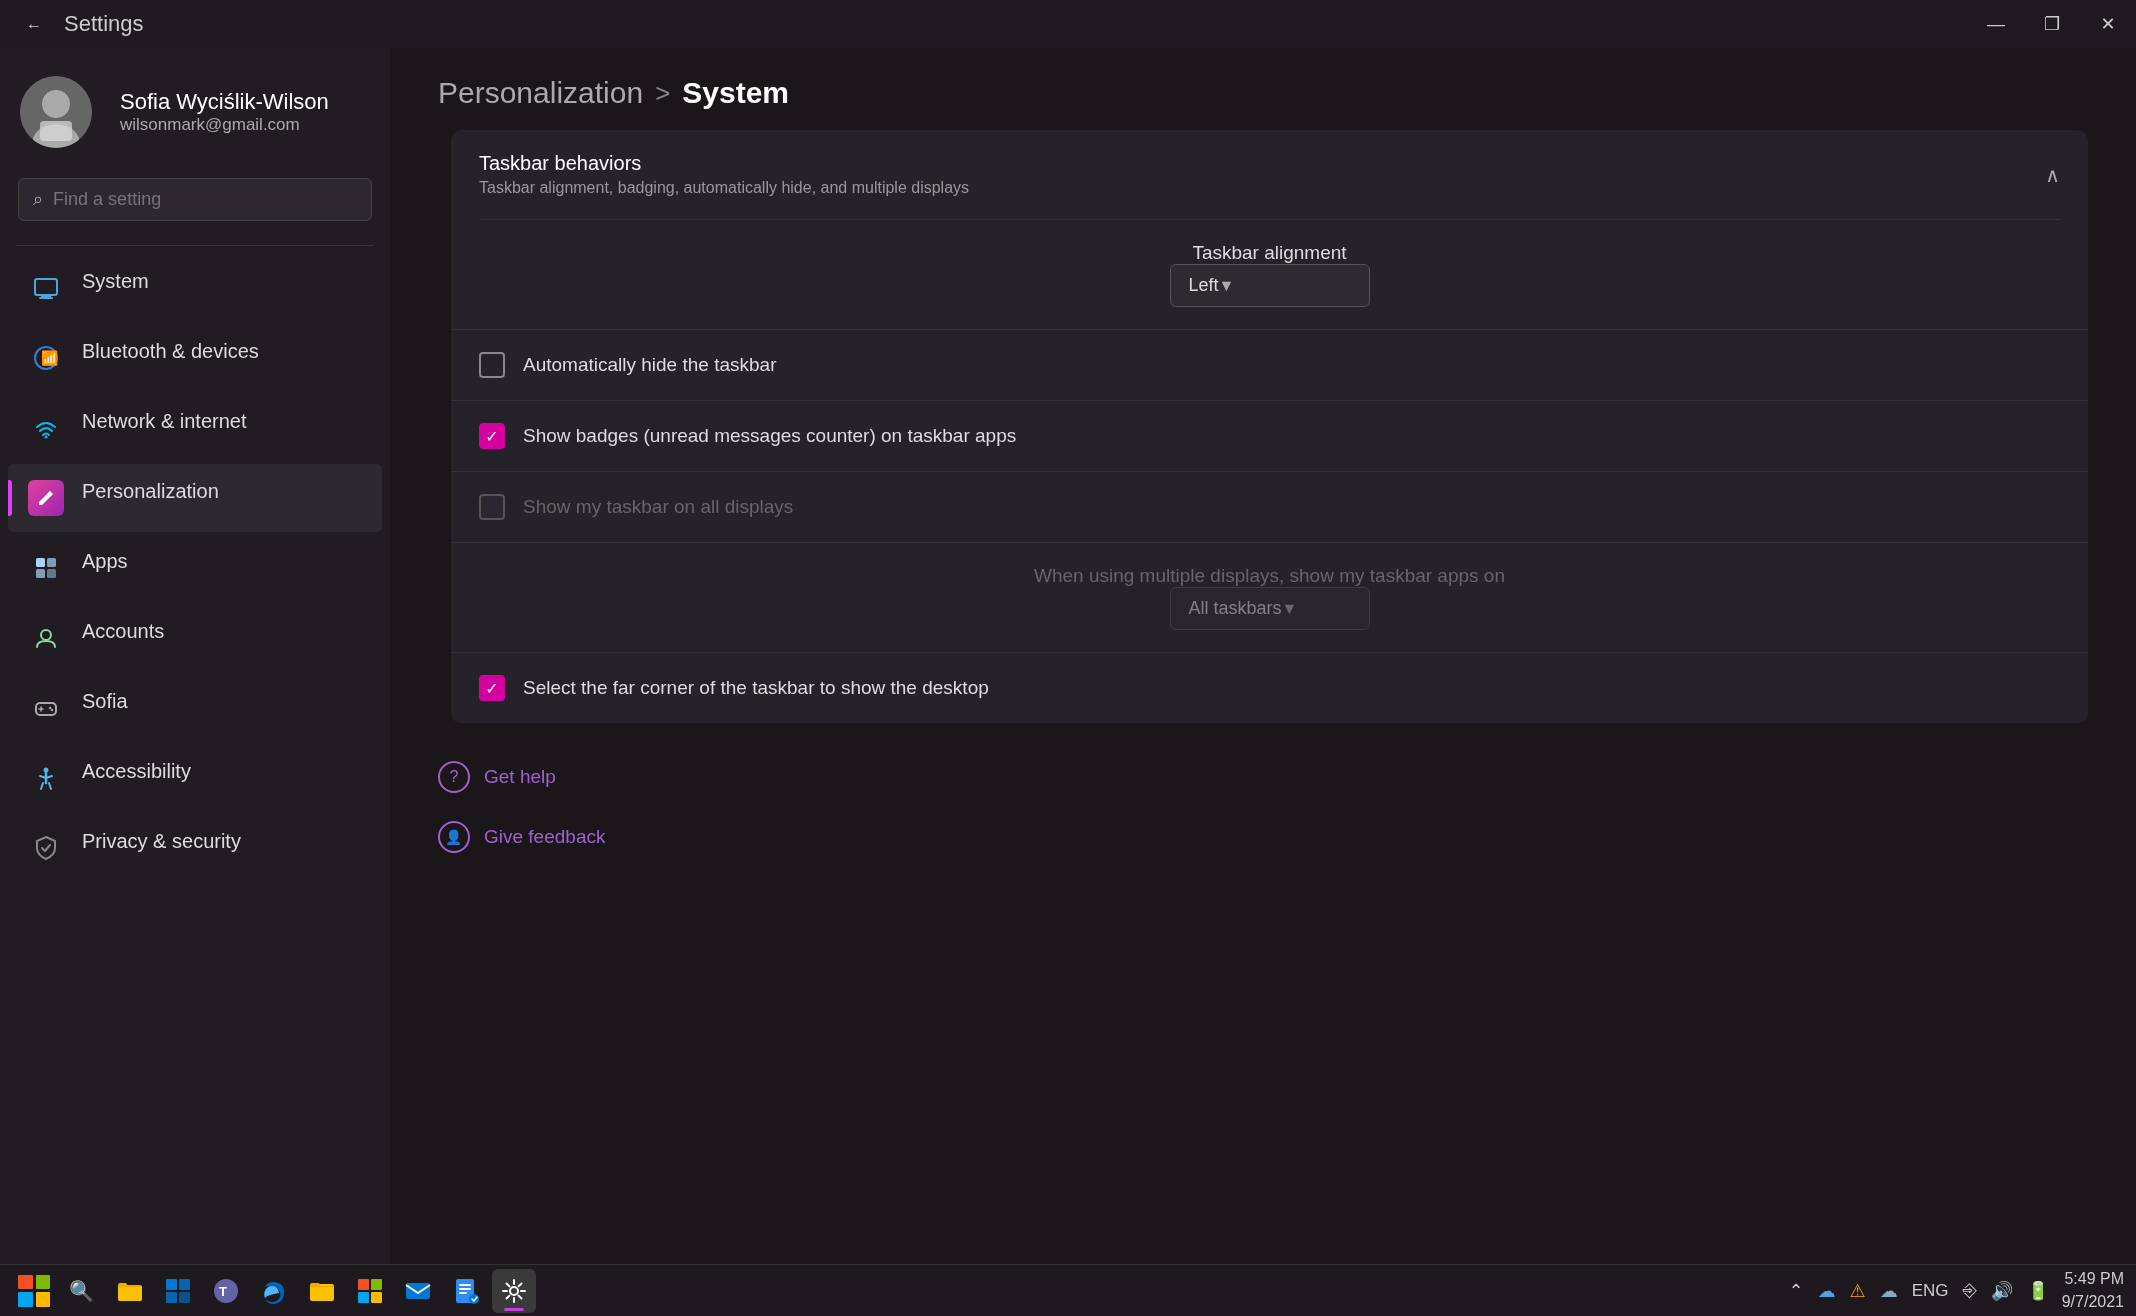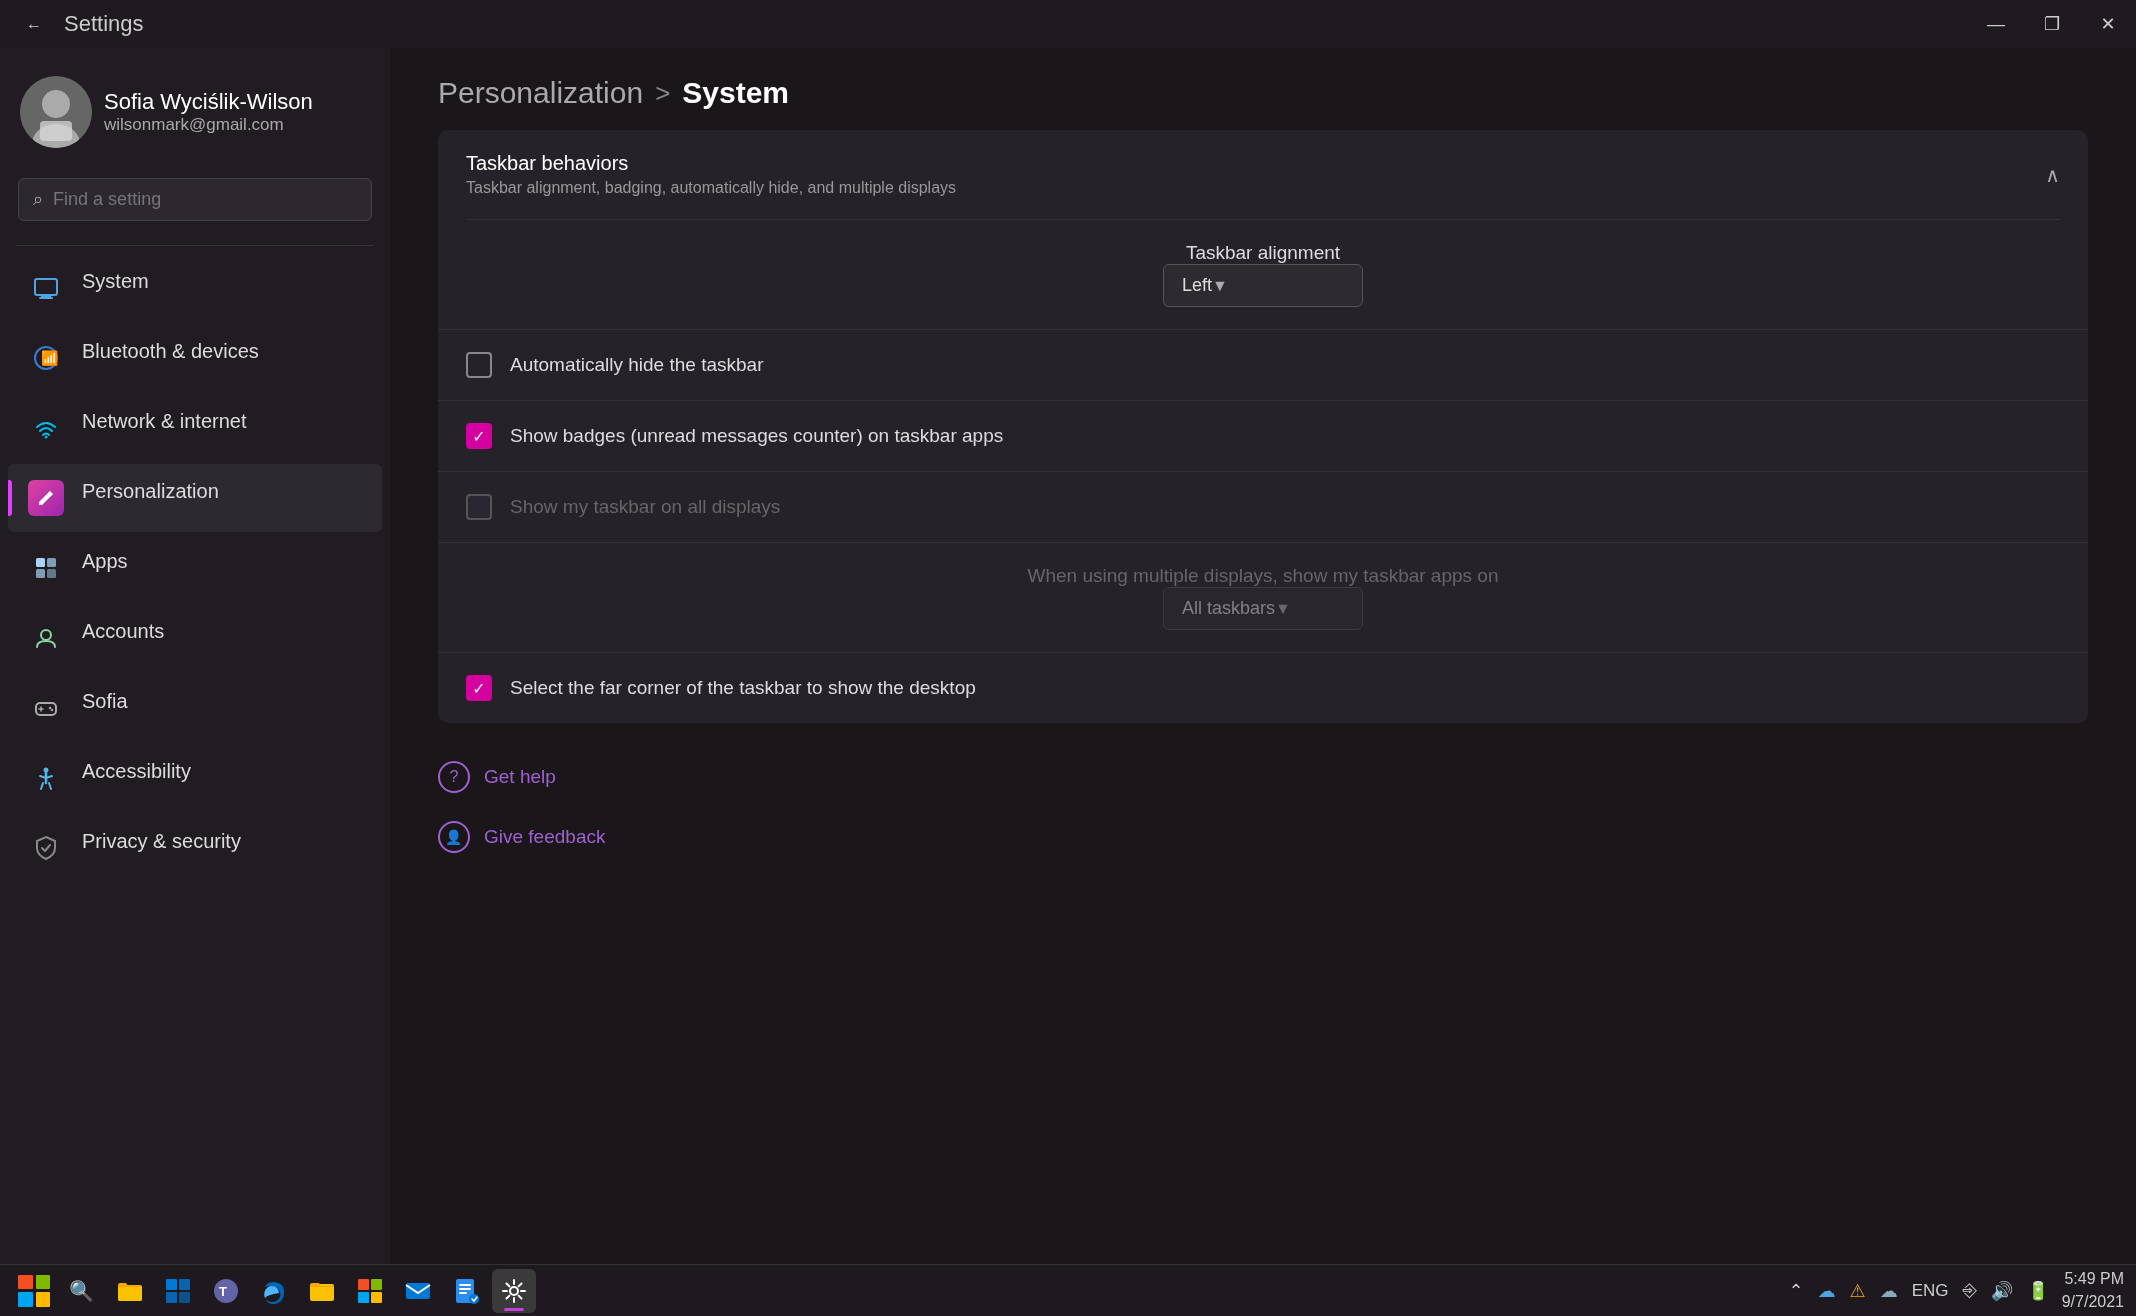--- a/index.html
+++ b/index.html
@@ -69,21 +69,21 @@
       flex-direction: column;
       overflow-y: auto;
       overflow-x: hidden;
     }
 
     
     .user-profile {
       display: flex;
       align-items: center;
       padding: 28px 20px 20px 20px;
-      gap: 12px;
+      gap: 28px;
     }
     .avatar {
       width: 72px;
       height: 72px;
       border-radius: 50%;
       background: #555;
       overflow: hidden;
       flex-shrink: 0;
     }
     .user-info { display: flex; flex-direction: column; }
@@ -193,21 +193,21 @@
     }
     .breadcrumb-current {
       font-weight: 600;
       color: #fff;
       font-size: 30px;
     }
     .breadcrumb-sep { font-size: 26px; color: #888; }
 
     
     .section {
-      margin: 0 48px 12px 48px;
+      margin: 0 48px 12px 61px;
       background: #252229;
       border-radius: 10px;
       overflow: hidden;
     }
 
     .section-header {
       display: flex;
       align-items: center;
       justify-content: space-between;
       padding: 22px 28px;

